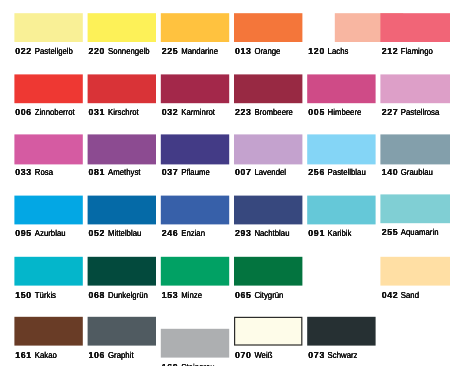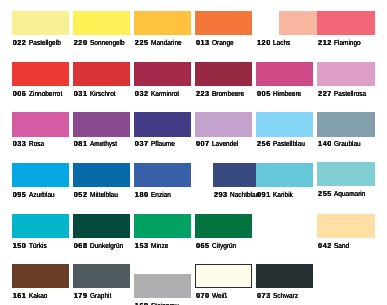--- a/index.html
+++ b/index.html
@@ -136,23 +136,23 @@
     <div class="cell" style="left: 11.85px; top: 162.94px;">
       <div class="chip" style="background: rgb(3, 167, 228);"></div>
       <div class="label"><span class="code">095</span> <span class="nm">Azurblau</span></div>
     </div>
     <div class="cell" style="left: 72.93px; top: 162.94px;">
       <div class="chip" style="background: rgb(5, 106, 167);"></div>
       <div class="label"><span class="code">052</span> <span class="nm">Mittelblau</span></div>
     </div>
     <div class="cell" style="left: 134.01px; top: 162.94px;">
       <div class="chip" style="background: rgb(55, 96, 169);"></div>
-      <div class="label"><span class="code">180</span> <span class="nm">Enzian</span></div>
-    </div>
-    <div class="cell" style="left: 195.09px; top: 162.94px; margin-left: 18px;">
+      <div class="label"><span class="code">246</span> <span class="nm">Enzian</span></div>
+    </div>
+    <div class="cell" style="left: 195.09px; top: 162.94px;">
       <div class="chip" style="background: rgb(55, 72, 126);"></div>
       <div class="label"><span class="code">293</span> <span class="nm">Nachtblau</span></div>
     </div>
     <div class="cell" style="left: 256.17px; top: 162.94px;">
       <div class="chip" style="background: rgb(101, 200, 216);"></div>
       <div class="label"><span class="code">091</span> <span class="nm">Karibik</span></div>
     </div>
     <div class="cell" style="left: 317.25px; top: 162px;">
       <div class="chip" style="background: rgb(128, 207, 212);"></div>
       <div class="label"><span class="code">255</span> <span class="nm">Aquamarin</span></div>
@@ -176,21 +176,21 @@
     <div class="cell" style="left: 317.25px; top: 213.52px;">
       <div class="chip" style="background: rgb(255, 223, 164);"></div>
       <div class="label"><span class="code">042</span> <span class="nm">Sand</span></div>
     </div>
     <div class="cell" style="left: 11.85px; top: 264.1px;">
       <div class="chip" style="background: rgb(105, 60, 38);"></div>
       <div class="label"><span class="code">161</span> <span class="nm">Kakao</span></div>
     </div>
     <div class="cell" style="left: 72.93px; top: 264.1px;">
       <div class="chip" style="background: rgb(80, 91, 97);"></div>
-      <div class="label"><span class="code">179</span> <span class="nm">Graphit</span></div>
+      <div class="label"><span class="code">106</span> <span class="nm">Graphit</span></div>
     </div>
     <div class="cell" style="left: 134.01px; top: 274px;">
       <div class="chip" style="background: rgb(173, 175, 177);"></div>
       <div class="label"><span class="code">169</span> <span class="nm">Steingrau</span></div>
     </div>
     <div class="cell" style="left: 195.09px; top: 264.1px;">
       <div class="chip" style="background: rgb(254, 252, 233); border: 1px solid rgb(44, 44, 44);"></div>
       <div class="label"><span class="code">070</span> <span class="nm">Weiß</span></div>
     </div>
     <div class="cell" style="left: 256.17px; top: 264.1px;">

